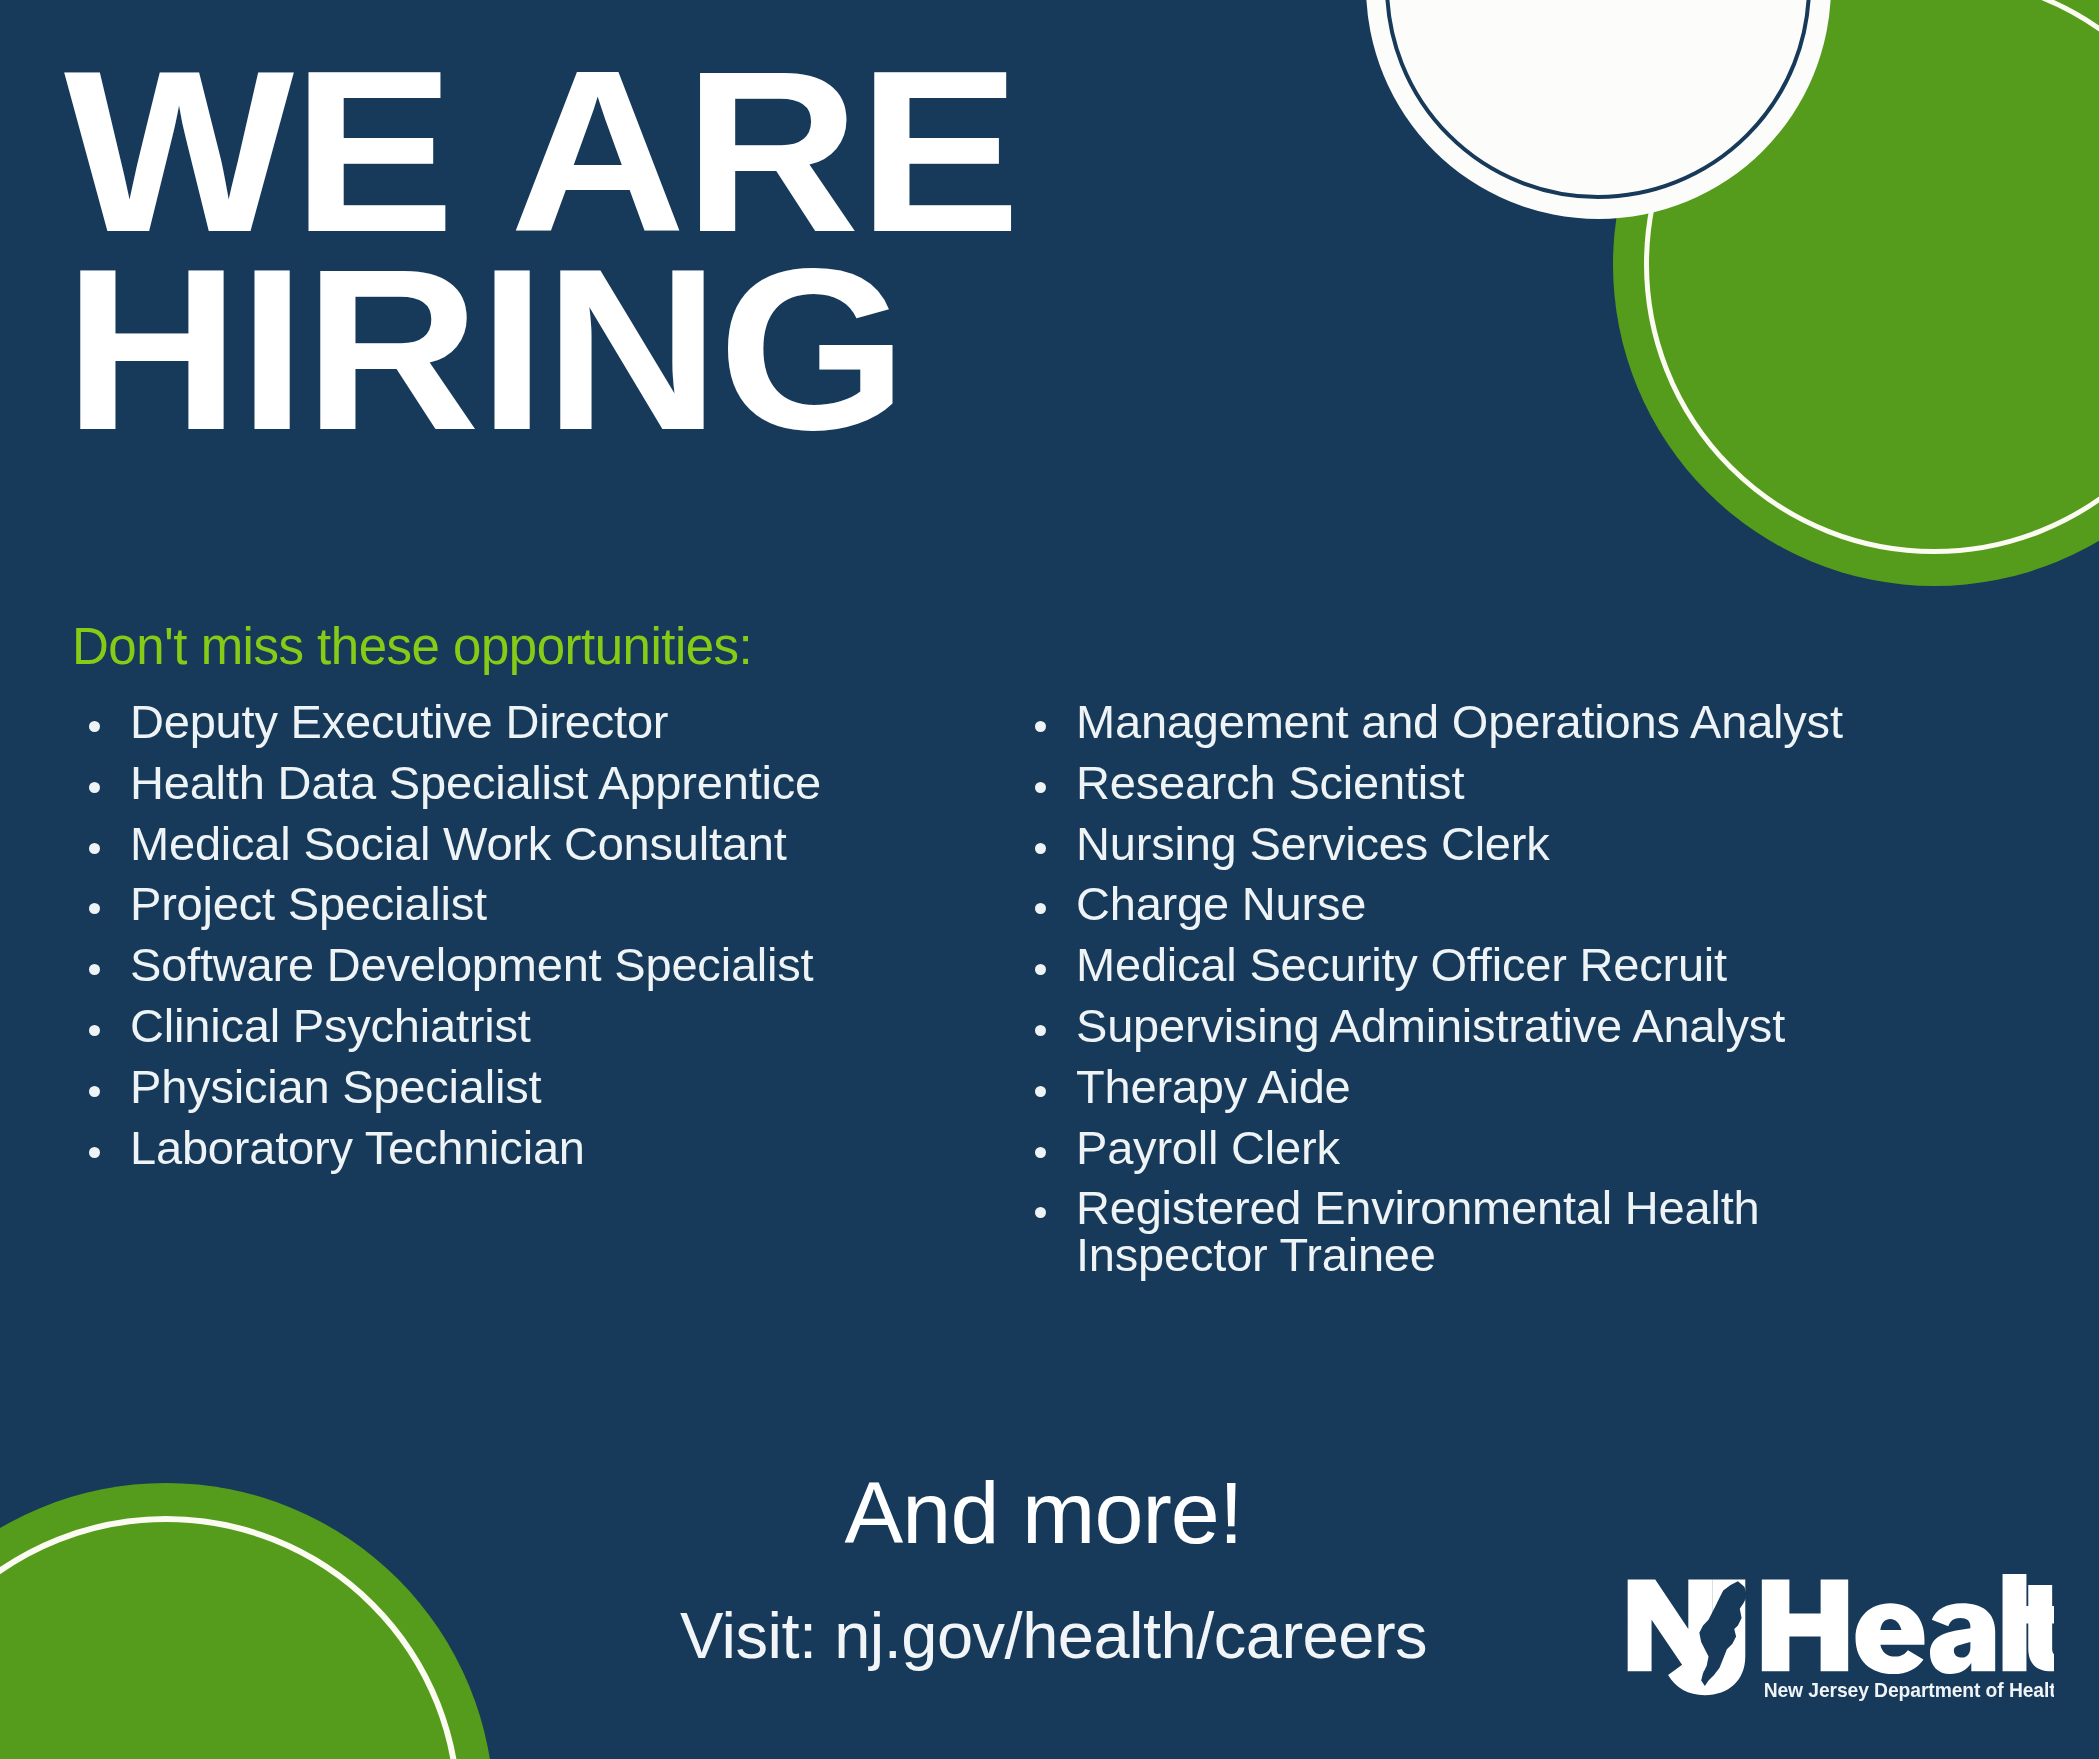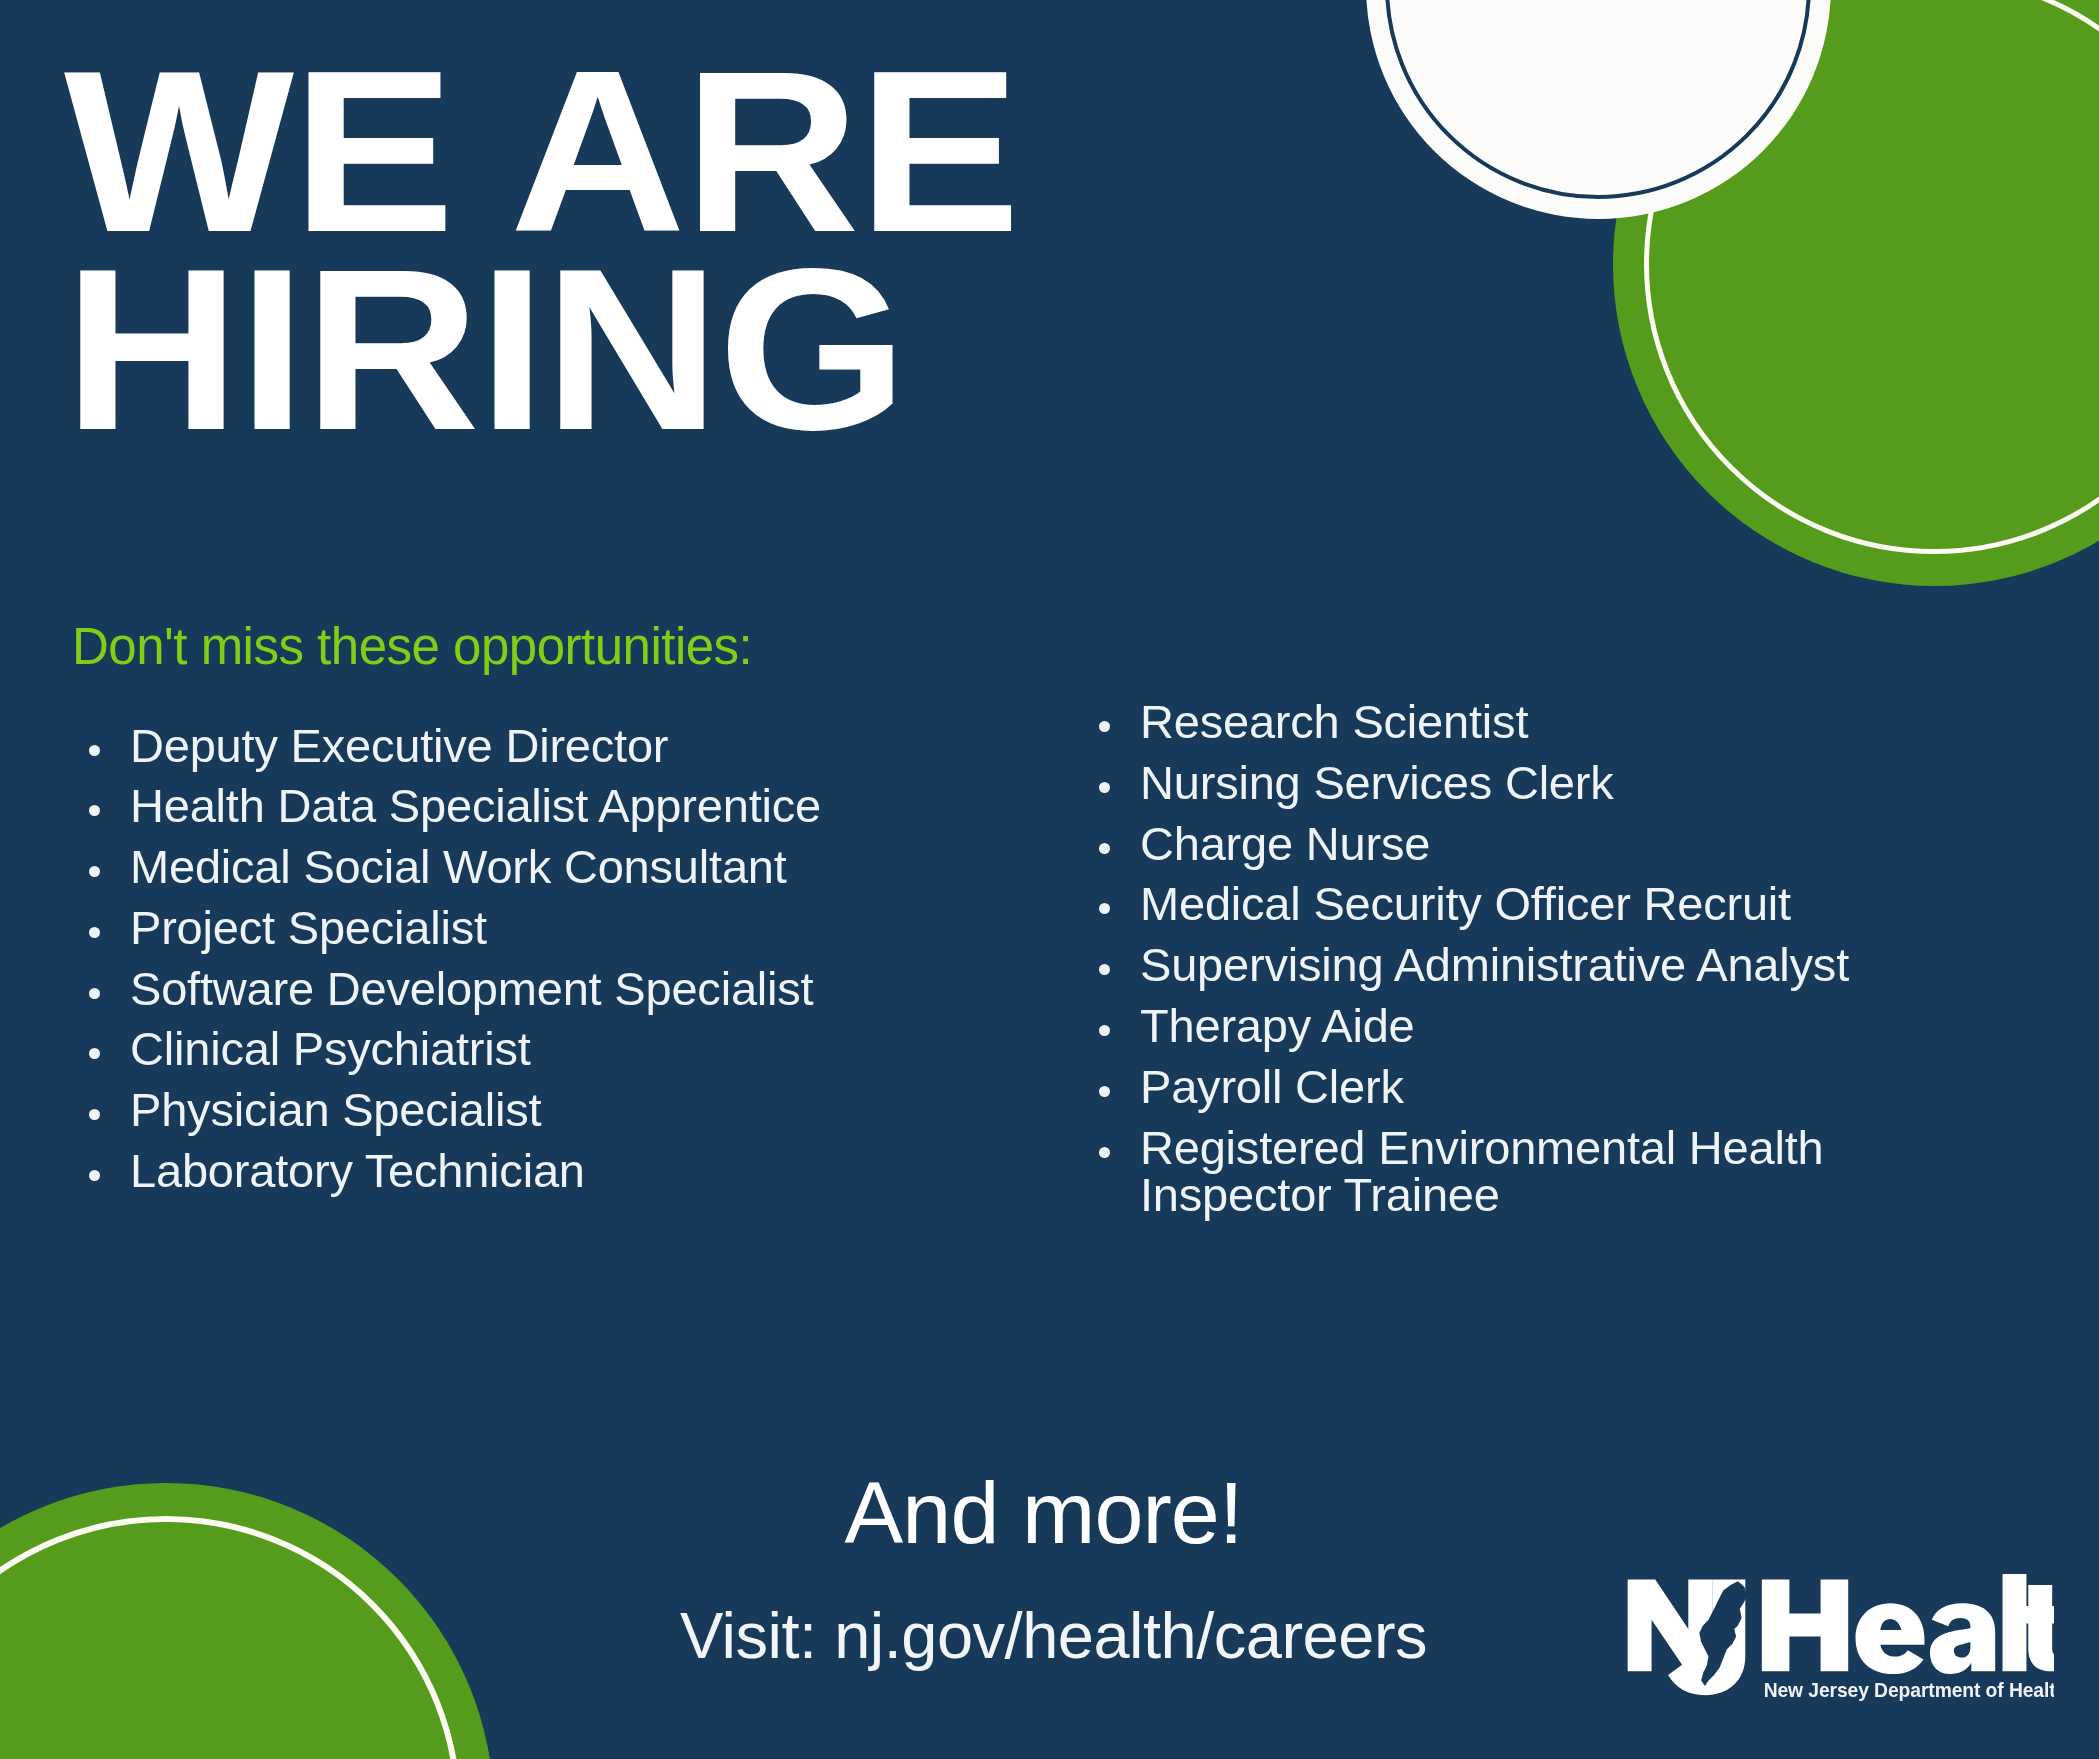--- a/index.html
+++ b/index.html
@@ -91,23 +91,21 @@
     letter-spacing:-0.5px;
     z-index:5;
   }
 
   
   #jobs {
     position:absolute;
     left:64px; top:698px;
     width:2002px;
     display:flex;
-    gap:64px;
-    z-index:5;
-    align-items:center;
+    z-index:5;
   }
   .job-col { width:946px; }
   .job-col ul { list-style:none; }
   .job-item {
     position:relative;
     color:#eef3f6;
     font-size:47px;
     line-height:1.0;
     padding-left:66px;
     margin-bottom:13.8px;
@@ -181,20 +179,21 @@
         <li class="job-item">Medical Social Work Consultant</li>
         <li class="job-item">Project Specialist</li>
         <li class="job-item">Software Development Specialist</li>
         <li class="job-item">Clinical Psychiatrist</li>
         <li class="job-item">Physician Specialist</li>
         <li class="job-item">Laboratory Technician</li>
       </ul>
     </div>
     <div class="job-col">
       <ul>
+        <li class="job-item">Management and Operations Analyst</li>
         <li class="job-item">Research Scientist</li>
         <li class="job-item">Nursing Services Clerk</li>
         <li class="job-item">Charge Nurse</li>
         <li class="job-item">Medical Security Officer Recruit</li>
         <li class="job-item">Supervising Administrative Analyst</li>
         <li class="job-item">Therapy Aide</li>
         <li class="job-item">Payroll Clerk</li>
         <li class="job-item">Registered Environmental Health Inspector Trainee</li>
       </ul>
     </div>

